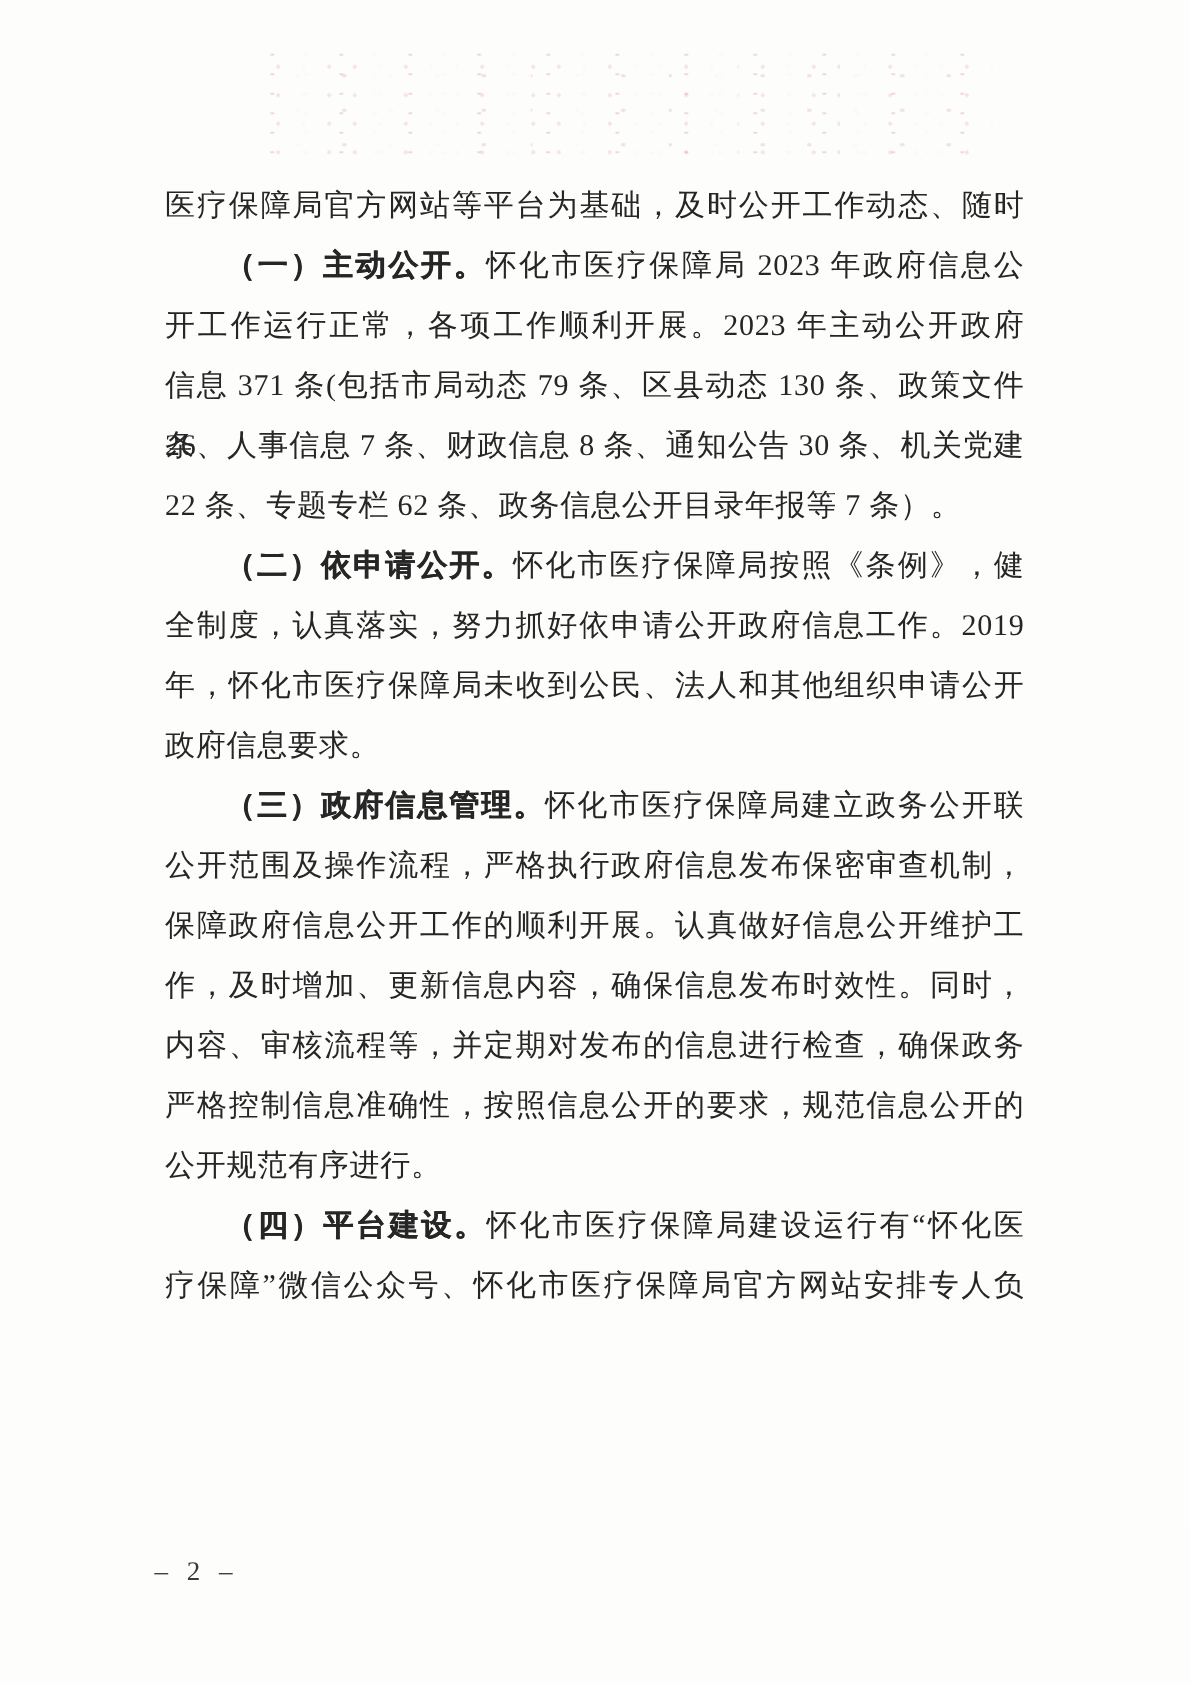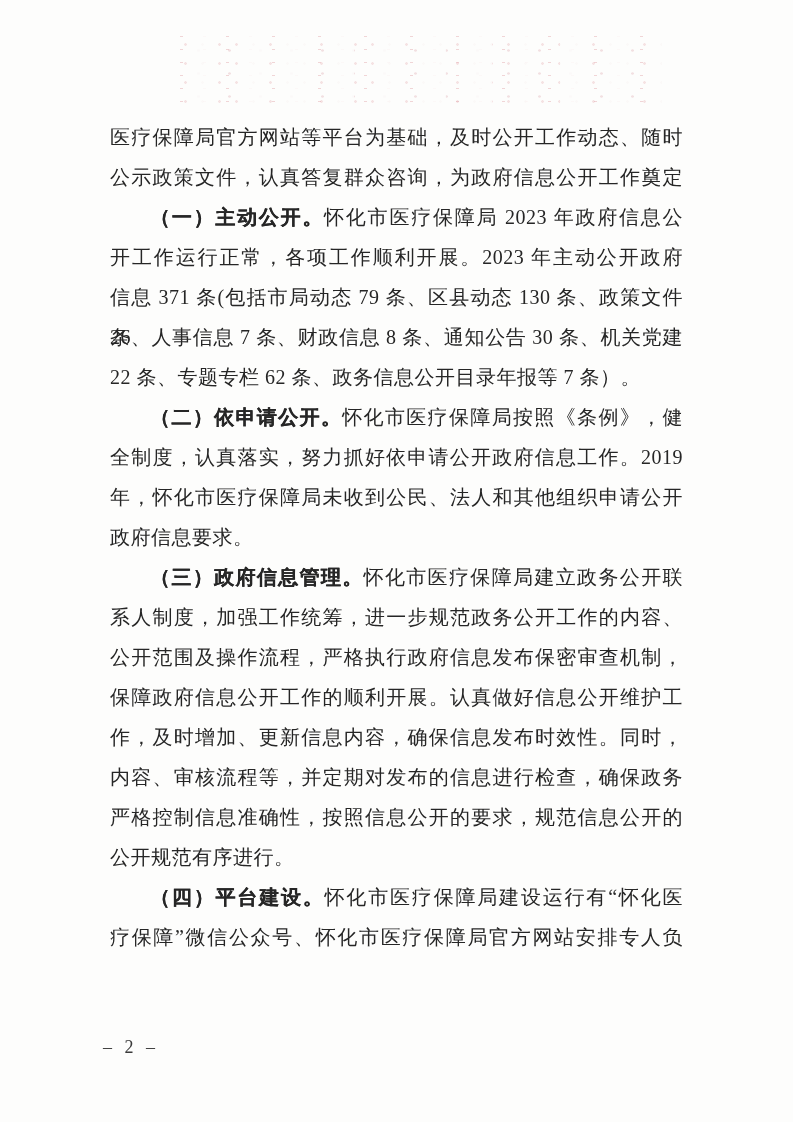--- a/index.html
+++ b/index.html
@@ -63,32 +63,30 @@
     line-height:24px;
   }
 </style>
 </head>
 <body>
 
 <div class="page">
   <div class="bleed"></div>
   <div class="doc">
       <div class="line"><span class="seg">医疗保障局官方网站等平台为基础，及时公开工作动态、随时</span></div>
-      <div class="line"><span class="seg">公示政策文件，认真答复群众咨询，为政府信息公开工作奠定</span></div>
       <div class="line indent"><span class="seg bold">（一）主动公开。</span><span class="seg">怀化市医疗保障局 2023 年政府信息公</span></div>
       <div class="line"><span class="seg">开工作运行正常，各项工作顺利开展。2023 年主动公开政府</span></div>
       <div class="line"><span class="seg">信息 371 条(包括市局动态 79 条、区县动态 130 条、政策文件 26</span></div>
       <div class="line"><span class="seg">条、人事信息 7 条、财政信息 8 条、通知公告 30 条、机关党建</span></div>
       <div class="line end"><span class="seg">22 条、专题专栏 62 条、政务信息公开目录年报等 7 条）。</span></div>
       <div class="line indent"><span class="seg bold">（二）依申请公开。</span><span class="seg">怀化市医疗保障局按照《条例》，健</span></div>
       <div class="line"><span class="seg">全制度，认真落实，努力抓好依申请公开政府信息工作。2019</span></div>
       <div class="line"><span class="seg">年，怀化市医疗保障局未收到公民、法人和其他组织申请公开</span></div>
       <div class="line end"><span class="seg">政府信息要求。</span></div>
       <div class="line indent"><span class="seg bold">（三）政府信息管理。</span><span class="seg">怀化市医疗保障局建立政务公开联</span></div>
-      <div class="line"><span class="seg">系人制度，加强工作统筹，进一步规范政务公开工作的内容、</span></div>
       <div class="line"><span class="seg">公开范围及操作流程，严格执行政府信息发布保密审查机制，</span></div>
       <div class="line"><span class="seg">保障政府信息公开工作的顺利开展。认真做好信息公开维护工</span></div>
       <div class="line"><span class="seg">作，及时增加、更新信息内容，确保信息发布时效性。同时，</span></div>
       <div class="line"><span class="seg">内容、审核流程等，并定期对发布的信息进行检查，确保政务</span></div>
       <div class="line"><span class="seg">严格控制信息准确性，按照信息公开的要求，规范信息公开的</span></div>
       <div class="line end"><span class="seg">公开规范有序进行。</span></div>
       <div class="line indent"><span class="seg bold">（四）平台建设。</span><span class="seg">怀化市医疗保障局建设运行有“怀化医</span></div>
       <div class="line"><span class="seg">疗保障”微信公众号、怀化市医疗保障局官方网站安排专人负</span></div>
     </div>
   <div class="pageno">– 2 –</div>

